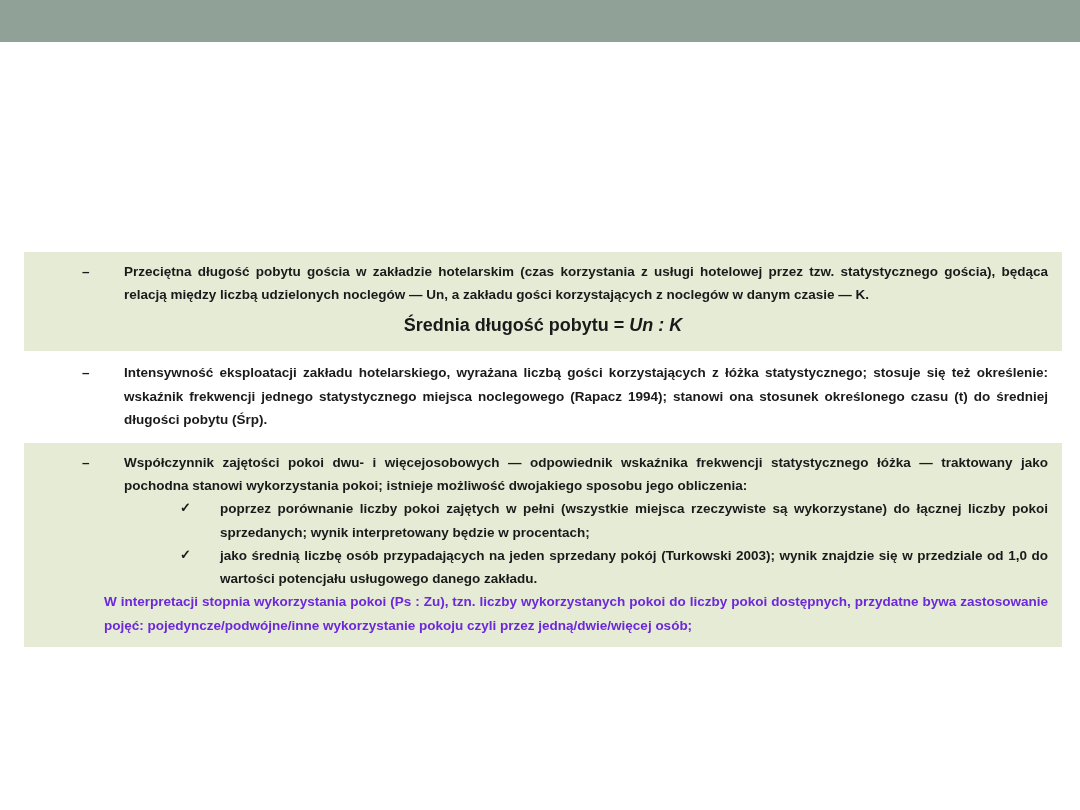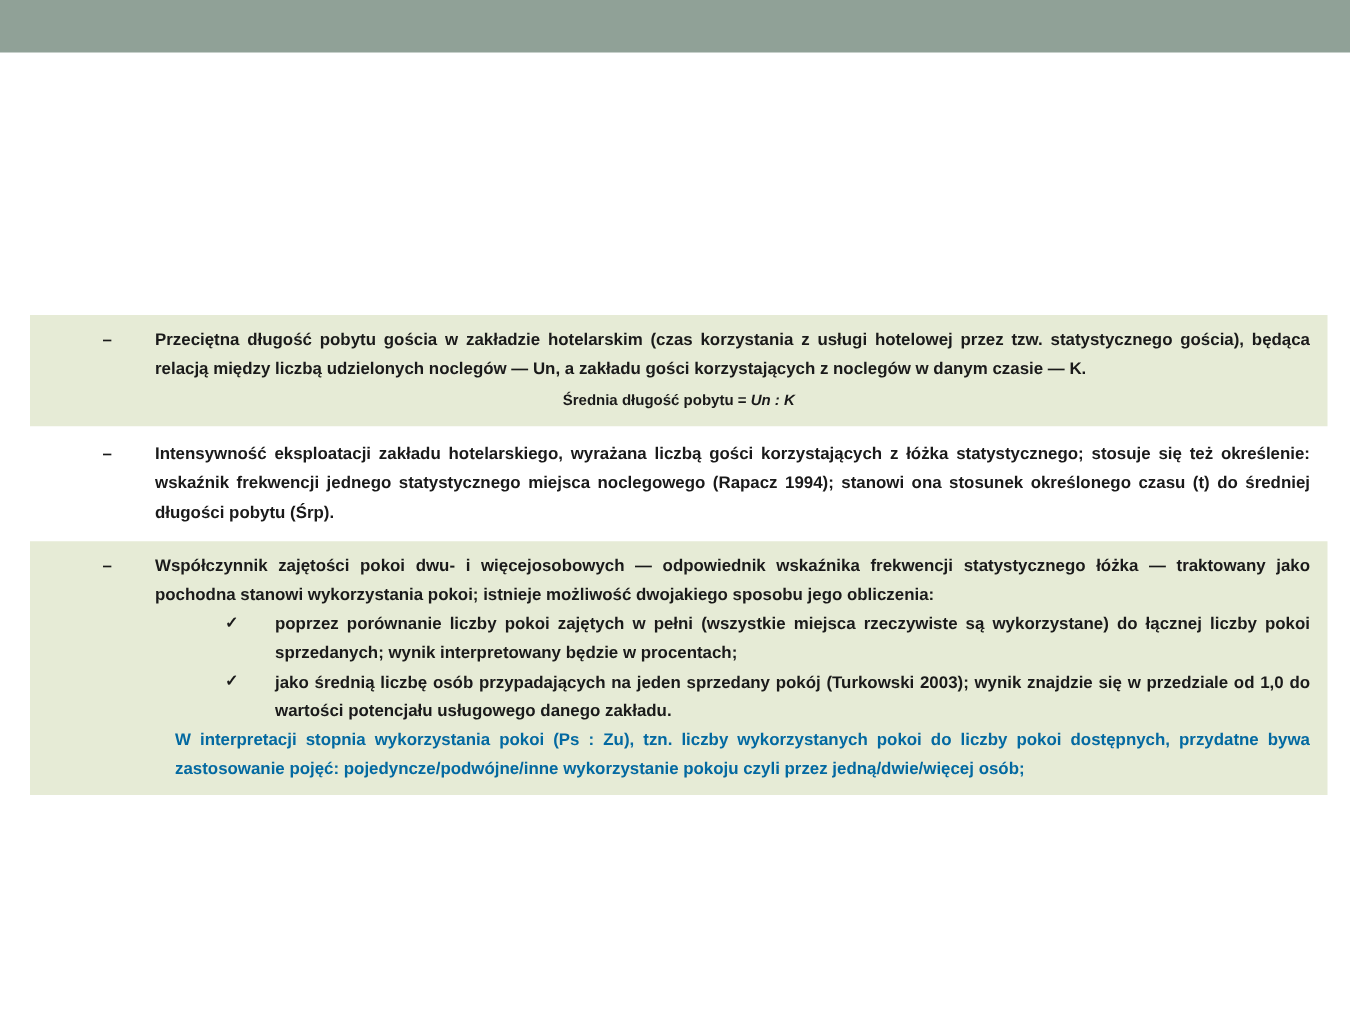--- a/index.html
+++ b/index.html
@@ -79,21 +79,21 @@
   .dash-item .dash {
     position: absolute;
     left: 44px;
     top: 0;
     font-weight: bold;
     color: #1a1a1a;
   }
 
   .formula {
     text-align: center;
-    font-size: 12px;
+    font-size: 18px;
     font-weight: bold;
     color: #1a1a1a;
     line-height: 1.72;
     margin-top: 4px;
   }
   .formula .ital {
     font-style: italic;
   }
 
   .check-list {
@@ -114,24 +114,24 @@
   }
   .check-item .check {
     position: absolute;
     left: 56px;
     top: 0;
     font-size: 13px;
     color: #1a1a1a;
   }
 
   .tail-para {
-    margin-left: 102px;
+    margin-left: 66px;
     font-size: 13.5px;
     font-weight: bold;
-    color: #0369a1;
+    color: #6d28d9;
     line-height: 1.72;
     text-align: justify;
     text-justify: inter-word;
   }
 
   .ital {
   }
 
   .spacer-sm { height: 2px; }
 </style>

